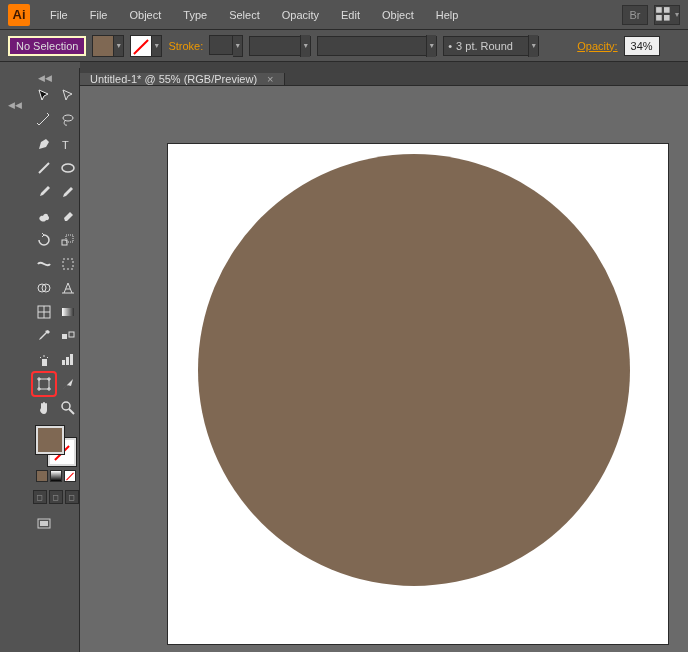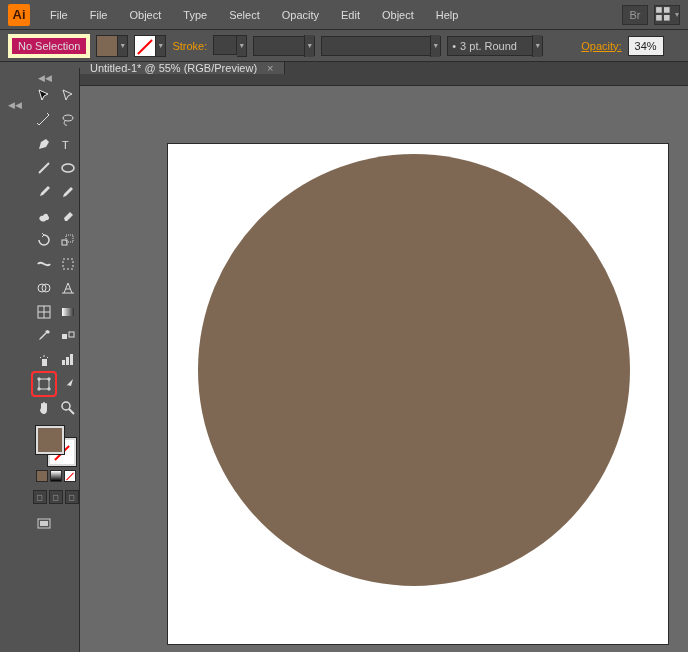--- a/index.html
+++ b/index.html
@@ -4,21 +4,21 @@
 <style>
 * { margin: 0; padding: 0; box-sizing: border-box; font-family: Tahoma, Arial, sans-serif; font-size: 11px; user-select: none; }
 body { background: #f0f0f0; width: 688px; height: 652px; overflow: hidden; }
 .window { width: 688px; height: 652px; background: #535353; display: flex; flex-direction: column; }
 .menubar { height: 30px; background: #535353; display: flex; align-items: center; padding: 0 8px; gap: 2px; border-bottom: 1px solid #2a2a2a; }
 .app-icon { width: 22px; height: 22px; background: #ff7c00; color: #3d1800; display: flex; align-items: center; justify-content: center; font-weight: bold; font-size: 13px; border-radius: 2px; margin-right: 8px; }
 .menu-item { color: #ddd; padding: 4px 10px; cursor: pointer; }
 .menu-spacer { flex: 1; }
 .menu-btn { width: 26px; height: 20px; background: #424242; border: 1px solid #303030; display: flex; align-items: center; justify-content: center; color: #999; margin-left: 4px; }
 .controlbar { height: 32px; background: #535353; display: flex; align-items: center; padding: 0 8px; gap: 6px; border-bottom: 1px solid #2a2a2a; }
-.sel-label { color: #ddd; padding: 2px 6px; border: 4px solid #fef9c3; background: #be185d; }
+.sel-label { color: #ddd; padding: 2px 6px; border: 2px solid #fef9c3; background: #701a75; }
 .swatch { width: 22px; height: 22px; border: 1px solid #2a2a2a; display: inline-block; }
 .swatch.fill { background: #7f6853; }
 .swatch.none { background: #fff; position: relative; }
 .swatch.none::after { content: ''; position: absolute; left: 0; right: 0; top: 50%; border-top: 2px solid red; transform: rotate(-45deg); }
 .dd-arrow { width: 10px; height: 22px; background: #424242; border: 1px solid #2a2a2a; border-left: none; display: flex; align-items: center; justify-content: center; color: #aaa; font-size: 8px; }
 .stroke-lbl { color: #ee9900; }
 .num-field { width: 24px; height: 20px; background: #424242; border: 1px solid #2a2a2a; color: #ccc; text-align: center; }
 .wide-dd { height: 20px; background: #424242; border: 1px solid #2a2a2a; display: flex; align-items: center; }
 .wide-dd .dd-arrow { border: none; border-left: 1px solid #2a2a2a; }
 .opacity-lbl { color: #ee9900; text-decoration: underline; margin-left: 32px; }
@@ -39,21 +39,21 @@
 .mini-swatches div { width: 12px; height: 12px; border: 1px solid #2a2a2a; }
 .mini-swatches .c1 { background: #7f6853; }
 .mini-swatches .c2 { background: linear-gradient(#fff,#000); }
 .mini-swatches .c3 { background: #fff; position: relative; }
 .mini-swatches .c3::after { content: ''; position: absolute; left: 0; right: 0; top: 50%; border-top: 1.5px solid red; transform: rotate(-45deg); }
 .mode-btns { display: flex; gap: 2px; margin-top: 4px; }
 .mode-btns div { width: 14px; height: 14px; border: 1px solid #2a2a2a; background: #424242; display: flex; align-items: center; justify-content: center; color: #999; font-size: 8px; }
 .view-icons { margin-top: 6px; display: flex; gap: 2px; padding-left: 4px; }
 .view-icons div { width: 16px; height: 16px; color: #ccc; display: flex; align-items: center; justify-content: center; }
 .canvas-area { flex: 1; display: flex; flex-direction: column; }
-.doc-tabs { height: 24px; background: #424242; display: flex; align-items: flex-start; border-bottom: 1px solid #2a2a2a; }
+.doc-tabs { height: 24px; background: #424242; display: flex; align-items: flex-end; border-bottom: 1px solid #2a2a2a; }
 .doc-tab { background: #535353; color: #ddd; padding: 0 10px; display: flex; align-items: center; gap: 10px; border-right: 1px solid #2a2a2a; }
 .doc-tab .close { color: #aaa; cursor: pointer; }
 .canvas-viewport { flex: 1; background: #6a6a6a; position: relative; overflow: hidden; }
 .artboard { position: absolute; left: 88px; top: 58px; width: 500px; height: 500px; background: #fff; box-shadow: 0 0 0 1px #2a2a2a; }
 .circle { position: absolute; left: 30px; top: 10px; width: 432px; height: 432px; border-radius: 50%; background: #7f6853; }
 .side-collapse { position: absolute; left: 0; top: 38px; width: 26px; height: 14px; color: #aaa; font-size: 9px; padding-left: 8px; }
 </style>
 </head>
 <body>
 

